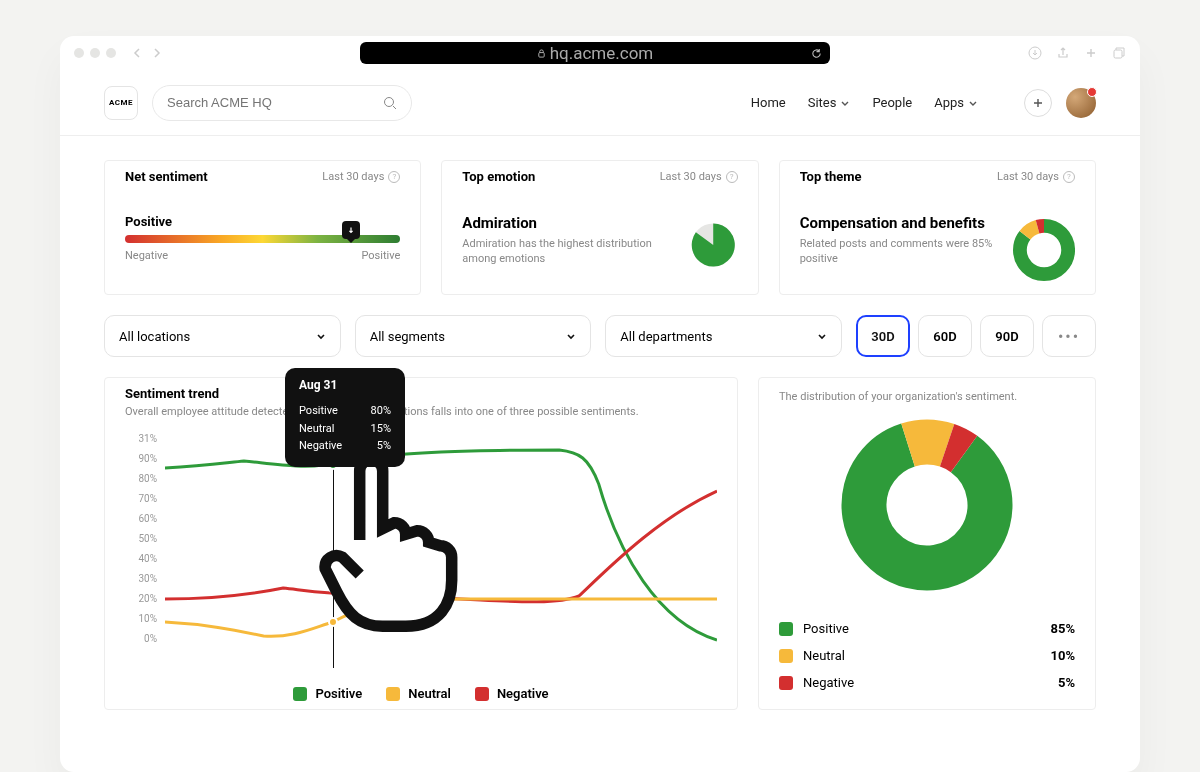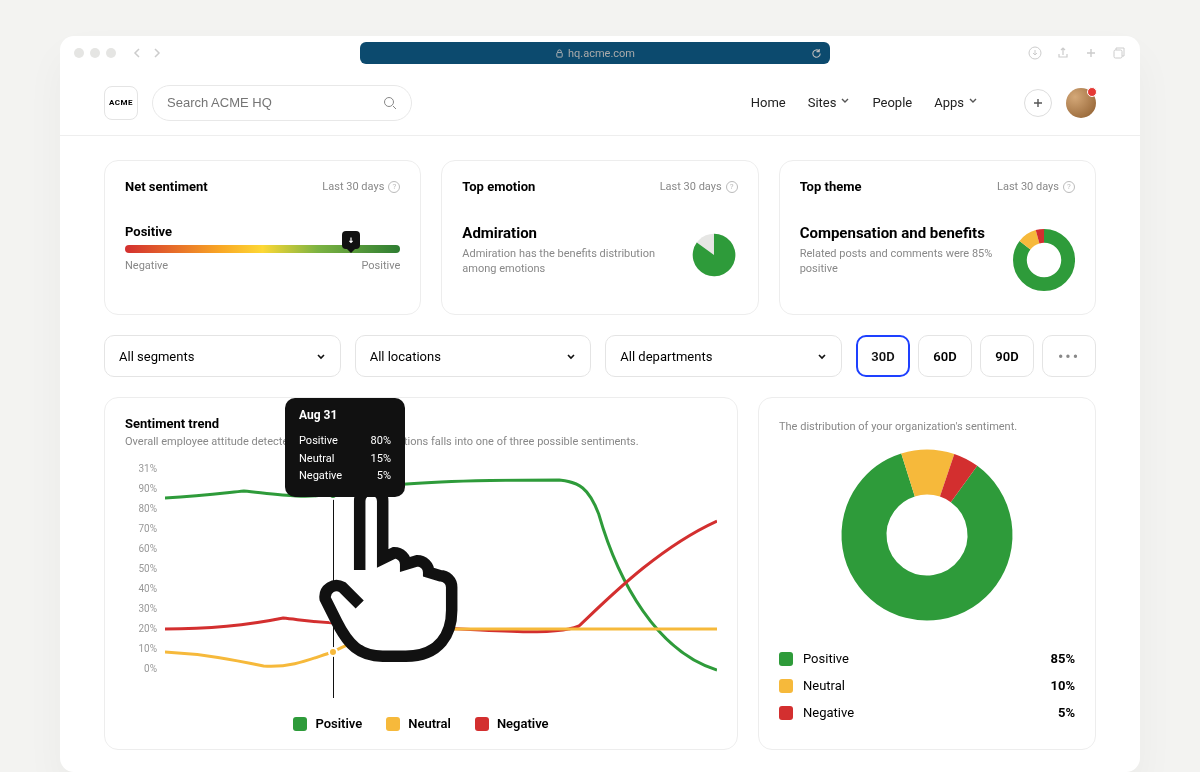--- a/index.html
+++ b/index.html
@@ -28,24 +28,24 @@
     align-items: center;
     padding: 0 14px;
     gap: 10px;
   }
   .traffic { display:flex; gap:6px; }
   .traffic span { width:10px; height:10px; border-radius:50%; background:#e5e5e3; }
   .nav-arrows { display:flex; gap:10px; margin-left:6px; color:#ccc; }
   .nav-arrows svg { width:10px; height:10px; stroke:#ccc; }
   .url-bar {
     flex:1; max-width:470px; height:22px;
-    background:#0c4a6e; border-radius:6px;
+    background:#000000; border-radius:6px;
     margin: 0 auto;
     display:flex; align-items:center; justify-content:center;
-    font-size:11px; color:#aaa; gap:4px;
+    font-size:17px; color:#aaa; gap:4px;
     position:relative;
   }
   .url-bar .refresh { position:absolute; right:8px; }
   .chrome-right { display:flex; gap:14px; color:#ccc; align-items:center; }
   .chrome-right svg, .chrome-right .ic { width:14px; height:14px; }
 
   
   .app-header {
     height: 66px;
     border-bottom: 1px solid #eee;
@@ -63,42 +63,42 @@
     width:260px; height:36px;
     border:1px solid #e8e8e8; border-radius:18px;
     display:flex; align-items:center;
     padding:0 14px; gap:8px;
   }
   .search-wrap input {
     flex:1; border:none; outline:none; font-size:13px; color:#3b82f6; background:transparent;
   }
   .spacer { flex:1; }
   .top-nav { display:flex; gap:22px; align-items:center; font-size:13px; color:#222; }
-  .top-nav .nav-item { display:flex; align-items:flex-start; gap:4px; cursor:pointer; }
+  .top-nav .nav-item { display:flex; align-items:center; gap:4px; cursor:pointer; }
   .header-actions { display:flex; gap:14px; align-items:center; margin-left:32px; }
   .plus-btn {
     width:28px; height:28px; border:1px solid #ddd; border-radius:50%;
     display:flex; align-items:center; justify-content:center;
     cursor:pointer;
   }
   .avatar {
     width:30px; height:30px; border-radius:50%; position:relative;
     background: radial-gradient(circle at 30% 30%, #d4a878, #8b5a2b);
   }
   .avatar::after {
     content:""; position:absolute; width:8px; height:8px; background:#e53935;
     border-radius:50%; top:-1px; right:-1px; border:1.5px solid #fff;
   }
 
   
   .content { flex:1; overflow-y:auto; padding: 24px 44px 40px; }
   .row { display:flex; gap:20px; }
   .card {
-    background:#fff; border:1px solid #ededed; border-radius:14px;
-    padding:18px 20px; flex:1;
+    background:#fff; border:1px solid #ededed; border-radius:4px;
+    padding:8px 20px; flex:1;
   }
   .card-head { display:flex; justify-content:space-between; align-items:center; margin-bottom:30px;}
   .card-title { font-size:13px; font-weight:700; }
   .period { font-size:11px; color:#888; display:flex; align-items:center; gap:4px; }
   .info-ic { width:12px; height:12px; border:1px solid #bbb; border-radius:50%; display:inline-flex; align-items:center; justify-content:center; font-size:8px; color:#bbb; }
 
   
   .net-val { font-size:13px; font-weight:700; margin-bottom:6px;}
   .gradient-bar {
     height:8px; border-radius:4px;
@@ -302,21 +302,21 @@
         <div class="card-head">
           <div class="card-title">Top emotion</div>
           <div class="period">
             <span>Last 30 days</span>
             <span class="info-ic">?</span>
           </div>
         </div>
         <div class="emotion-body">
           <div class="emotion-text">
             <div class="lbl">Admiration</div>
-            <div class="sub">Admiration has the benefits distribution among emotions</div>
+            <div class="sub">Admiration has the highest distribution among emotions</div>
           </div>
           <svg class="pie" viewBox="0 0 36 36">
             <circle cx="18" cy="18" r="16" fill="#e6e6e4"></circle>
             <path d="M18 2 A16 16 0 1 1 5.1 8.6 L18 18 Z" fill="#2e9b3a"></path>
           </svg>
         </div>
       </div>
 
       <div class="card">
         <div class="card-head">
@@ -335,27 +335,27 @@
             <circle cx="18" cy="18" r="14" fill="none" stroke="#2e9b3a" stroke-width="8" stroke-dasharray="74.77 88" transform="rotate(-90 18 18)"></circle>
             <circle cx="18" cy="18" r="14" fill="none" stroke="#f6b93b" stroke-width="8" stroke-dasharray="8.8 88" stroke-dashoffset="-74.77" transform="rotate(-90 18 18)"></circle>
             <circle cx="18" cy="18" r="14" fill="none" stroke="#d32f2f" stroke-width="8" stroke-dasharray="4.4 88" stroke-dashoffset="-83.57" transform="rotate(-90 18 18)"></circle>
           </svg>
         </div>
       </div>
     </div>
 
     <div class="row filters">
       <div class="select">
-        <span>All segments</span>
+        <span>All locations</span>
         <svg class="chev" viewBox="0 0 10 10">
             <path d="M2 4l3 3 3-3" stroke="#111" stroke-width="1.6" fill="none"></path>
           </svg>
       </div>
       <div class="select">
-        <span>All locations</span>
+        <span>All segments</span>
         <svg class="chev" viewBox="0 0 10 10">
             <path d="M2 4l3 3 3-3" stroke="#111" stroke-width="1.6" fill="none"></path>
           </svg>
       </div>
       <div class="select">
         <span>All departments</span>
         <svg class="chev" viewBox="0 0 10 10">
             <path d="M2 4l3 3 3-3" stroke="#111" stroke-width="1.6" fill="none"></path>
           </svg>
       </div>

